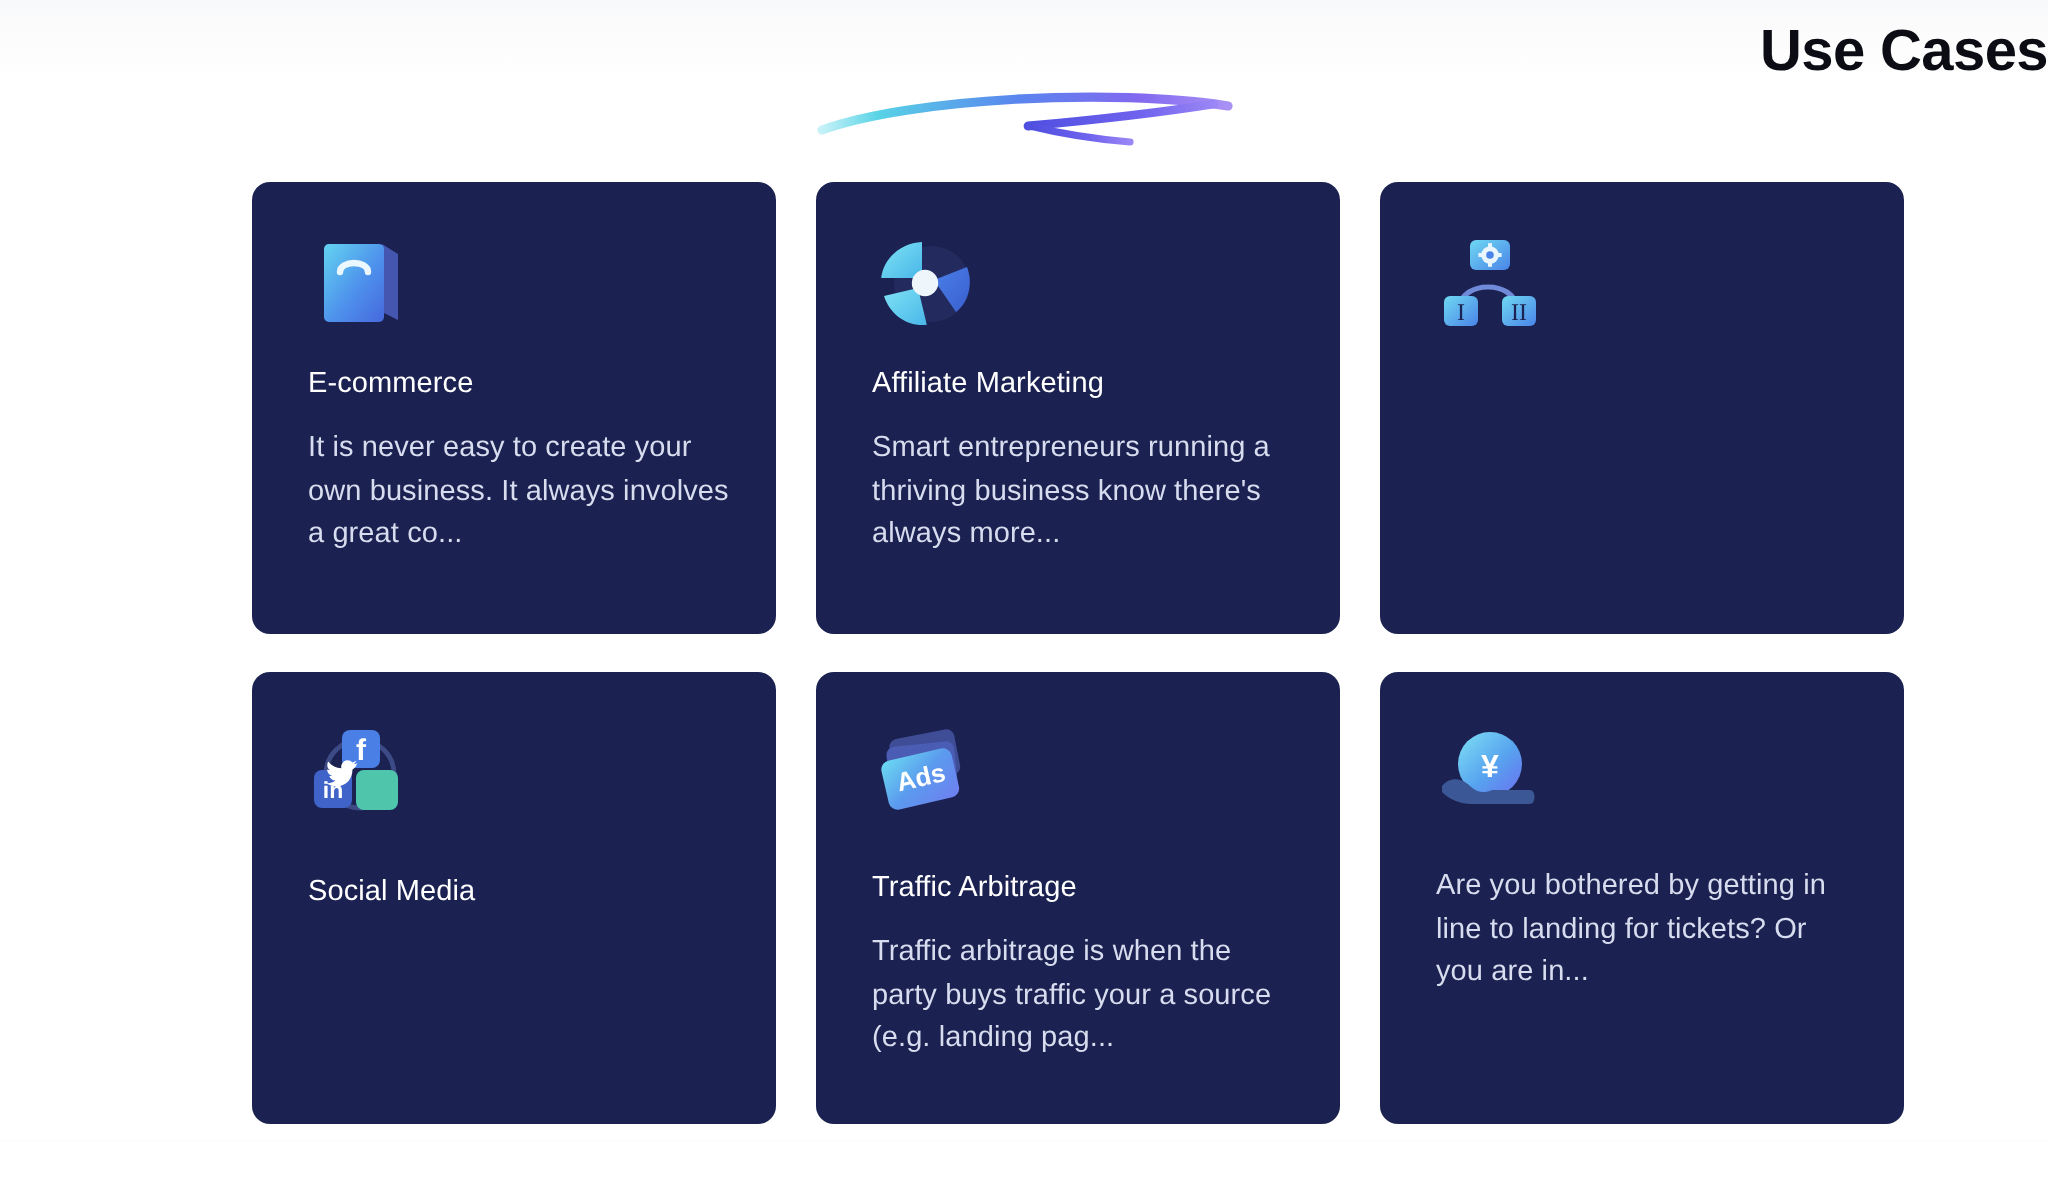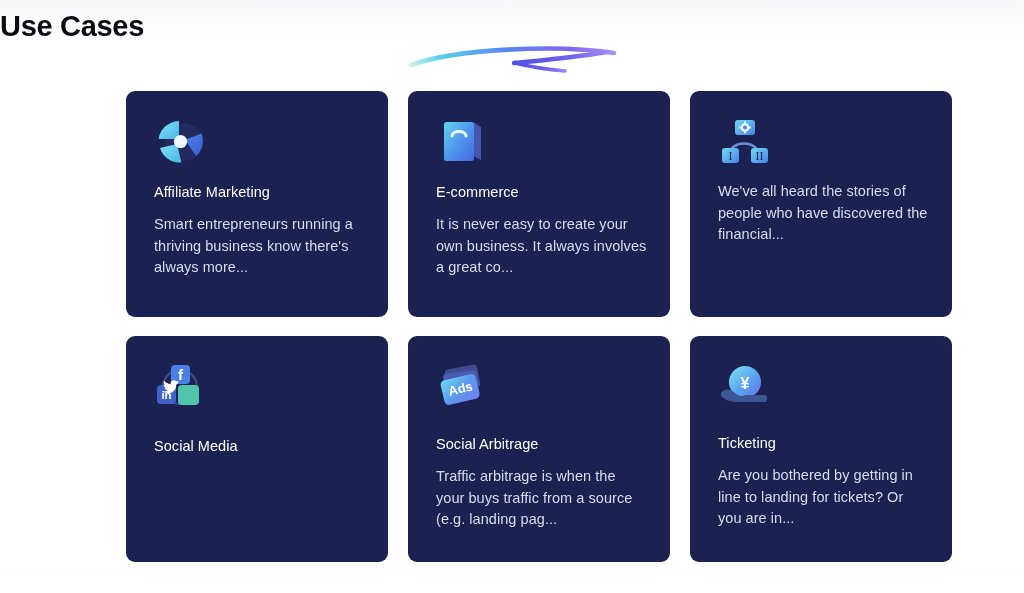--- a/index.html
+++ b/index.html
@@ -10,21 +10,21 @@
     overflow:hidden;
   }
   #page {
     position:relative; width:1024px; height:593px;
     background:linear-gradient(to bottom, #f7f8f9 0%, #fcfcfd 3%, #ffffff 7%, #ffffff 100%);
   }
 
   
   .section-head {
     position:absolute; left:0; top:6px; width:1024px;
-    text-align:left;
+    text-align:right;
   }
   .section-title {
     font-size:29px; font-weight:bold; letter-spacing:-0.3px;
     color:#0c0c14; line-height:40px;
   }
   .swoosh { display:block; margin:-2px auto 0; }
 
   
   .cards {
     position:absolute; left:126px; top:91px;
@@ -91,20 +91,39 @@
         </linearGradient>
       </defs>
       <path d="M4 21 C 48 5, 150 0, 207 9" fill="none" stroke="url(#swA)" stroke-width="4.6" stroke-linecap="round"></path>
       <path d="M107 19 C 140 16, 175 12, 200 8" fill="none" stroke="url(#swB)" stroke-width="4.4" stroke-linecap="round"></path>
       <path d="M108 19 C 128 24, 146 26, 158 27" fill="none" stroke="url(#swB)" stroke-width="3.6" stroke-linecap="round"></path>
     </svg>
   </div>
 
   <div class="cards">
 
+    <div class="card c1">
+      <div class="card-icon">
+        <svg width="56" height="52" viewBox="0 0 56 52">
+          <defs>
+            <linearGradient id="bgGrad" x1="0" y1="0" x2="1" y2="1">
+              <stop offset="0" stop-color="#63d4f0"></stop>
+              <stop offset="0.55" stop-color="#4e92ec"></stop>
+              <stop offset="1" stop-color="#4668dd"></stop>
+            </linearGradient>
+          </defs>
+          <path d="M37 6 L45 11 L45 44 L37 40 Z" fill="#4b5fbf" opacity="0.85"></path>
+          <rect x="8" y="6" width="30" height="39" rx="2.5" fill="url(#bgGrad)"></rect>
+          <path d="M16 20 C16 14, 30 14, 30 20" fill="none" stroke="#eaf7fe" stroke-width="3.2" stroke-linecap="round"></path>
+        </svg>
+      </div>
+      <div class="card-title">E-commerce</div>
+      <div class="card-body">It is never easy to create your own business. It always involves a great co...</div>
+    </div>
+
     <div class="card c0">
       <div class="card-icon">
         <svg width="56" height="52" viewBox="0 0 56 52">
           <defs>
             <linearGradient id="pw1" x1="0" y1="0" x2="1" y2="1">
               <stop offset="0" stop-color="#7fe3f5"></stop>
                 <stop offset="1" stop-color="#49b6e8"></stop>
             </linearGradient>
             <linearGradient id="pw2" x1="0" y1="0" x2="1" y2="1">
               <stop offset="0" stop-color="#4a7fe8"></stop>
@@ -113,39 +132,20 @@
           </defs>
           <circle cx="30" cy="27" r="19" fill="#232a5e"></circle>
           <path d="M25 24 L25 6 C14 6.6 5.6 14.4 4.6 24 Z" fill="url(#pw1)"></path>
           <path d="M23 29 L6 33 C9 42.6 18.2 48.6 27.4 47.4 Z" fill="url(#pw1)"></path>
           <path d="M31 25 L47.5 18.5 C50.6 26.6 48.4 36 42 41 Z" fill="url(#pw2)"></path>
           <circle cx="26.5" cy="26.5" r="6.6" fill="#eef6fb"></circle>
         </svg>
       </div>
       <div class="card-title">Affiliate Marketing</div>
       <div class="card-body">Smart entrepreneurs running a thriving business know there's always more...</div>
-    </div>
-
-    <div class="card c1">
-      <div class="card-icon">
-        <svg width="56" height="52" viewBox="0 0 56 52">
-          <defs>
-            <linearGradient id="bgGrad" x1="0" y1="0" x2="1" y2="1">
-              <stop offset="0" stop-color="#63d4f0"></stop>
-              <stop offset="0.55" stop-color="#4e92ec"></stop>
-              <stop offset="1" stop-color="#4668dd"></stop>
-            </linearGradient>
-          </defs>
-          <path d="M37 6 L45 11 L45 44 L37 40 Z" fill="#4b5fbf" opacity="0.85"></path>
-          <rect x="8" y="6" width="30" height="39" rx="2.5" fill="url(#bgGrad)"></rect>
-          <path d="M16 20 C16 14, 30 14, 30 20" fill="none" stroke="#eaf7fe" stroke-width="3.2" stroke-linecap="round"></path>
-        </svg>
-      </div>
-      <div class="card-title">E-commerce</div>
-      <div class="card-body">It is never easy to create your own business. It always involves a great co...</div>
     </div>
 
     <div class="card c2">
       <div class="card-icon">
         <svg width="56" height="52" viewBox="0 0 56 52">
           <defs>
             <linearGradient id="nd" x1="0" y1="0" x2="1" y2="1">
               <stop offset="0" stop-color="#6fd8f2"></stop>
                 <stop offset="1" stop-color="#4a84e8"></stop>
             </linearGradient>
@@ -159,21 +159,20 @@
               <rect x="26" y="14.8" width="2" height="2.6"></rect>
             <rect x="21.2" y="10.5" width="2.6" height="2"></rect>
               <rect x="30.2" y="10.5" width="2.6" height="2"></rect>
           </g>
           <rect x="4" y="32" width="17" height="15" rx="3" fill="url(#nd)"></rect>
           <rect x="33" y="32" width="17" height="15" rx="3" fill="url(#nd)"></rect>
           <text x="12.5" y="44" text-anchor="middle" font-family="Liberation Serif, serif" font-size="12" fill="#1b2150">I</text>
           <text x="41.5" y="44" text-anchor="middle" font-family="Liberation Serif, serif" font-size="12" fill="#1b2150">II</text>
         </svg>
       </div>
-      <div class="card-body">We've all heard the stories of people who have discovered the financial...</div>
     </div>
 
     <div class="card c3">
       <div class="card-icon">
         <svg width="56" height="52" viewBox="0 0 56 52">
           <circle cx="26" cy="26" r="17" fill="none" stroke="#3c4a86" stroke-width="2.4"></circle>
 
           <rect x="17" y="4" width="19" height="19" rx="4" fill="#4a7fe6"></rect>
           <text x="26.5" y="19" text-anchor="middle" font-family="Liberation Sans, sans-serif" font-size="15" font-weight="bold" fill="#ffffff">f</text>
 
@@ -202,40 +201,39 @@
               <stop offset="0.5" stop-color="#5b9aee"></stop>
               <stop offset="1" stop-color="#6f7ff0"></stop>
             </linearGradient>
           </defs>
           <rect x="10" y="6" width="33" height="23" rx="4" fill="#3f4d96" transform="rotate(-11 26 18)"></rect>
           <rect x="8" y="11" width="34" height="24" rx="4" fill="#4b5cb5" transform="rotate(-6 25 23)"></rect>
           <rect x="6" y="16" width="36" height="25" rx="4.5" fill="url(#adA)" transform="rotate(-13 24 28)"></rect>
           <text x="25" y="32" text-anchor="middle" transform="rotate(-13 25 30)" font-family="Liberation Sans, sans-serif" font-size="13" font-weight="bold" fill="#ffffff">Ads</text>
         </svg>
       </div>
-      <div class="card-title">Social Arbitrage</div>
-      <div class="card-body">Traffic arbitrage is when the your buys traffic from a source (e.g. landing pag...</div>
+      <div class="card-title">Traffic Arbitrage</div>
+      <div class="card-body">Traffic arbitrage is when the party buys traffic your a source (e.g. landing pag...</div>
     </div>
 
     <div class="card c5">
       <div class="card-icon">
         <svg width="56" height="52" viewBox="0 0 56 52">
           <defs>
             <linearGradient id="coin" x1="0" y1="0" x2="1" y2="1">
               <stop offset="0" stop-color="#7fe2f4"></stop>
               <stop offset="0.55" stop-color="#57a3ef"></stop>
               <stop offset="1" stop-color="#6b6ff0"></stop>
             </linearGradient>
           </defs>
           <circle cx="27" cy="21" r="16" fill="url(#coin)"></circle>
           <text x="27" y="27.5" text-anchor="middle" font-family="Liberation Sans, sans-serif" font-size="16" font-weight="bold" fill="#ffffff">¥</text>
           <path d="M3 32 C7 27, 13 28, 17 32 C20 35, 24 36, 28 34 L47 34
                    C50 34, 50 41, 47 41 L18 41 C11 41, 6 38, 3 35 Z" fill="#3c5796"></path>
         </svg>
       </div>
-      <div class="card-title">Ticketing</div>
       <div class="card-body">Are you bothered by getting in line to landing for tickets? Or you are in...</div>
     </div>
 
   </div>
 
   <div class="bottom-hairline"></div>
 </div>
 
 </body></html>

